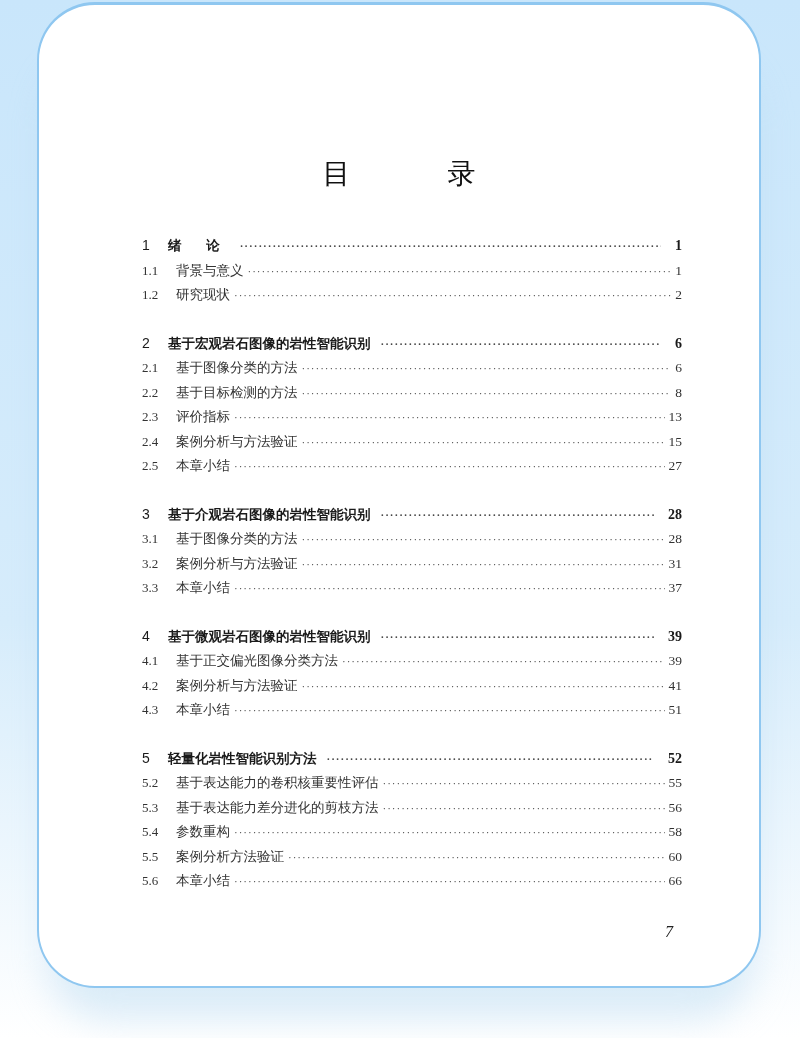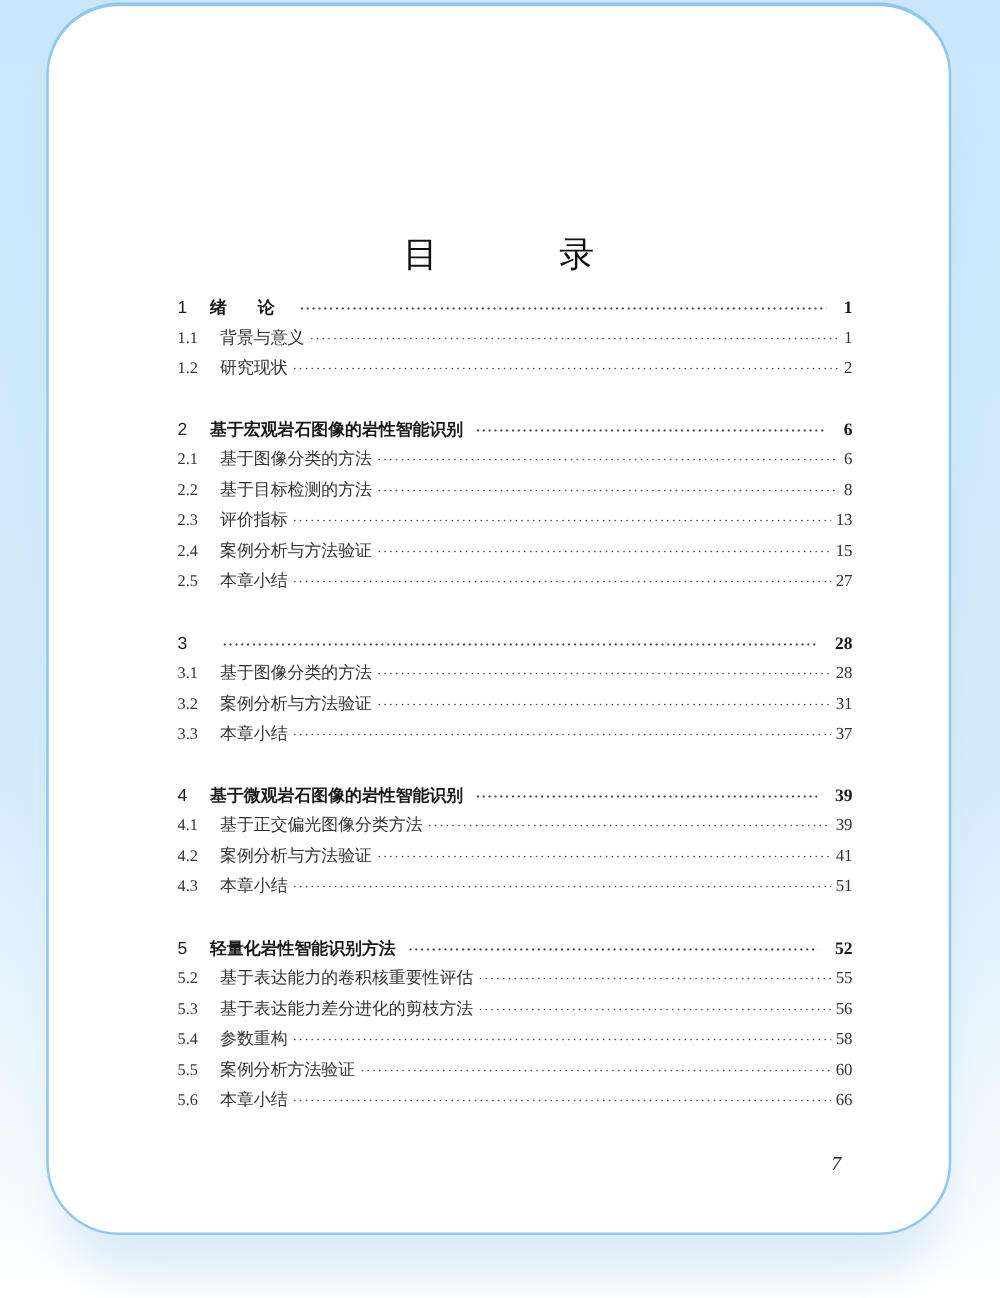--- a/index.html
+++ b/index.html
@@ -41,21 +41,20 @@
     position: absolute;
     left: 0;
     right: 0;
     top: 150px;
     text-align: center;
     font-family: "DejaVu Serif", "Liberation Serif", serif;
     font-size: 28px;
     letter-spacing: 44px;
     text-indent: 44px;
     color: #111;
-    margin-top: 30px;
   }
   .toc {
     position: absolute;
     left: 103px;
     top: 228px;
     width: 540px;
   }
   .chapter {
     margin-bottom: 24px;
   }
@@ -187,20 +186,21 @@
         <span class="num">2.5</span>
         <span class="label">本章小结</span>
         <span class="leader"></span>
         <span class="page-no">27</span>
       </div>
     </div>
 
     <div class="chapter">
       <div class="row ch">
         <span class="num">3</span>
+        <span class="label">基于介观岩石图像的岩性智能识别</span>
         <span class="leader"></span>
         <span class="page-no">28</span>
       </div>
       <div class="row sec">
         <span class="num">3.1</span>
         <span class="label">基于图像分类的方法</span>
         <span class="leader"></span>
         <span class="page-no">28</span>
       </div>
       <div class="row sec">

